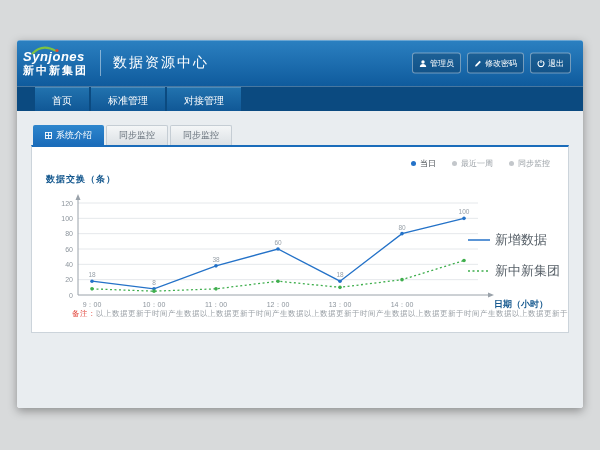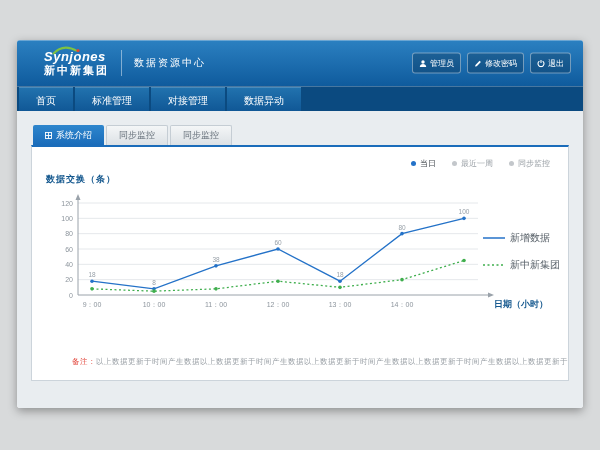--- a/index.html
+++ b/index.html
@@ -5,55 +5,55 @@
   * { margin:0; padding:0; box-sizing:border-box; }
   html,body { width:600px; height:450px; overflow:hidden; }
   body { background:#d8dadb; font-family:"Liberation Sans","DejaVu Sans",sans-serif; position:relative; }
 
   .window { position:absolute; left:17px; top:40px; width:566px; height:368px;
             background:#fff; border-radius:3px; box-shadow:0 3px 10px rgba(0,0,0,.35); overflow:hidden; }
 
   
   .header { height:46px; background:linear-gradient(#2b80c1,#0f5b9d); position:relative;
             display:flex; align-items:center; box-shadow:inset 0 1px 0 rgba(255,255,255,.3); }
-  .logo { margin-left:27px; position:relative; line-height:1.1; }
+  .logo { margin-left:6px; position:relative; line-height:1.1; }
   .logo-text { color:#fff; font-size:13px; font-weight:bold; font-style:italic; letter-spacing:.5px; }
   .logo-swoosh { position:absolute; left:7px; top:-4px; }
   .logo-sub { color:#fff; font-size:11px; font-weight:bold; letter-spacing:2px; }
   .hdivider { width:1px; height:26px; background:rgba(255,255,255,.45); margin:0 12px; }
-  .app-title { color:#fff; font-size:10px; letter-spacing:2px; }
+  .app-title { color:#fff; font-size:14px; letter-spacing:2px; }
   .header-right { position:absolute; right:12px; top:50%; transform:translateY(-50%); display:flex; gap:6px; }
   .hbtn { display:flex; align-items:center; gap:3px; background:rgba(0,0,0,.18);
           border:1px solid rgba(255,255,255,.4); border-radius:3px; color:#fff;
           font-size:8px; padding:4px 6px; cursor:pointer; white-space:nowrap; }
 
   
-  .nav { height:29px; background:#0b4a80; display:flex; border-top:1px solid rgba(255,255,255,.25); padding-left:2px; }
+  .nav { height:29px; background:#0b4a80; display:flex; border-top:1px solid rgba(255,255,255,.25); padding-left:18px; }
   .nav-item { padding:0 17px; display:flex; align-items:center; color:#fff; font-size:10px;
               background:linear-gradient(#2273af,#0d5392); margin-right:2px; cursor:pointer;
               box-shadow:inset 0 1px 0 rgba(255,255,255,.18); }
 
   
   .content { position:absolute; top:71px; left:0; right:0; bottom:0; background:#e9edf0; padding:14px 14px 0; }
   .tabs { display:flex; gap:2px; margin-left:2px; }
   .tab { height:20px; padding:0 12px; display:flex; align-items:center; gap:4px; font-size:9px;
          border-radius:2px 2px 0 0; cursor:pointer; }
   .tab.active { background:linear-gradient(#2e86cd,#1a6cba); color:#fff;text-align:right; }
   .tab.inactive { background:linear-gradient(#f4f6f7,#dce1e5); color:#66707a; border:1px solid #c5cdd4; border-bottom:none;font-family:Liberation Mono, monospace; }
 
-  .panel { background:#fff; border:1px solid #ccd4db; border-top:2px solid #1a6cba; height:236px; position:relative; }
+  .panel { background:#fff; border:1px solid #ccd4db; border-top:2px solid #1a6cba; height:188px; position:relative; }
 
   .filter-legend { position:absolute; top:11px; right:18px; display:flex; gap:16px; }
   .fl-item { display:flex; align-items:center; gap:4px; font-size:8px; cursor:pointer; }
   .dot { width:5px; height:5px; border-radius:50%; background:#c3c7cb; }
 
   .ylabel { position:absolute; left:14px; top:26px; font-size:9px; font-weight:bold; color:#16598f; letter-spacing:1px; }
   #chart-svg { position:absolute; left:6px; top:44px; }
   .series-legend { position:absolute; right:8px; top:84px; display:flex; flex-direction:column; gap:13px; }
-  .sl-item { display:flex; align-items:center; gap:5px; font-size:10px; color:#555e66; cursor:pointer; }
+  .sl-item { display:flex; align-items:center; gap:5px; font-size:13px; color:#555e66; cursor:pointer; }
   .xlabel { position:absolute; left:462px; top:151px; font-size:9px; font-weight:bold; color:#16598f; }
 
   .note { position:absolute; bottom:13px; left:0; right:0; text-align:right; font-size:7.5px; color:#9aa0a6; letter-spacing:.5px; }
   .note-red { color:#e03a2f; }
 </style>
 </head>
 <body>
 
 <div class="window">
 
@@ -90,21 +90,20 @@
         </svg>
         <span>退出</span>
       </div>
     </div>
   </div>
 
   <div class="nav">
     <div class="nav-item">首页</div>
     <div class="nav-item">标准管理</div>
     <div class="nav-item">对接管理</div>
-    <div class="nav-item">数据异动</div>
   </div>
 
   <div class="content">
     <div class="tabs">
       <div class="tab active">
         <svg width="7" height="7" viewBox="0 0 7 7">
           <rect x="0.5" y="0.5" width="6" height="6" fill="none" stroke="#fff" stroke-width="0.9"></rect>
           <line x1="0.5" y1="3.5" x2="6.5" y2="3.5" stroke="#fff" stroke-width="0.9"></line>
           <line x1="3.5" y1="0.5" x2="3.5" y2="6.5" stroke="#fff" stroke-width="0.9"></line>
         </svg>

